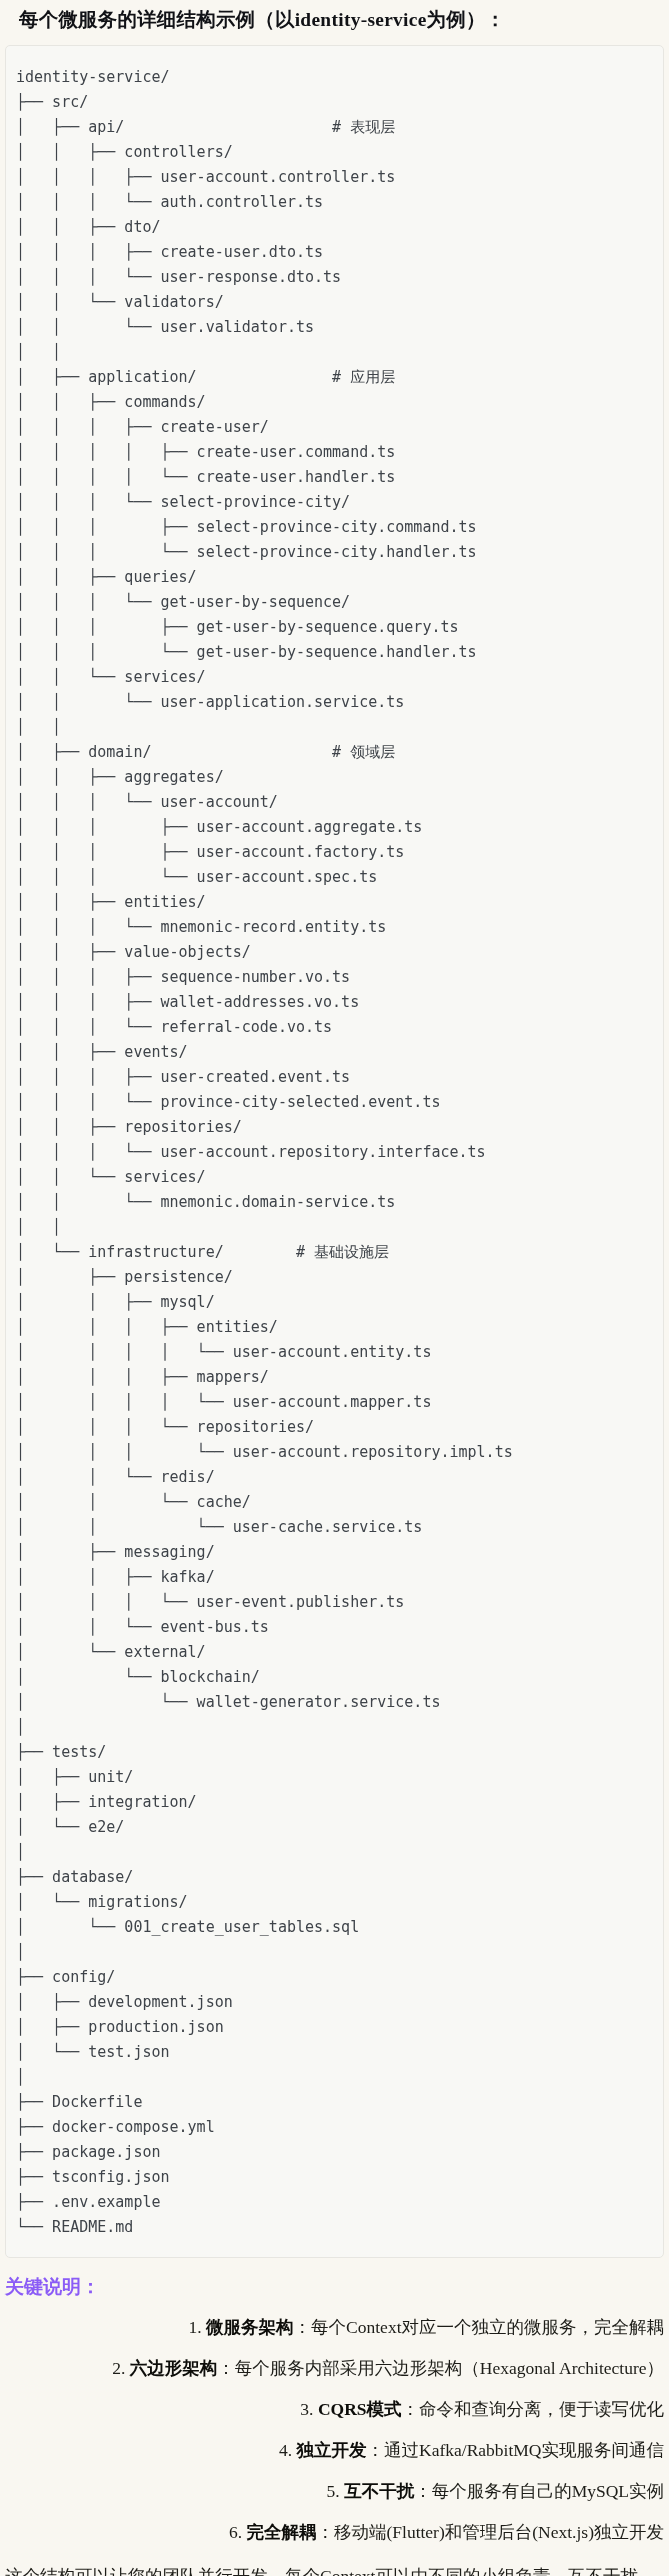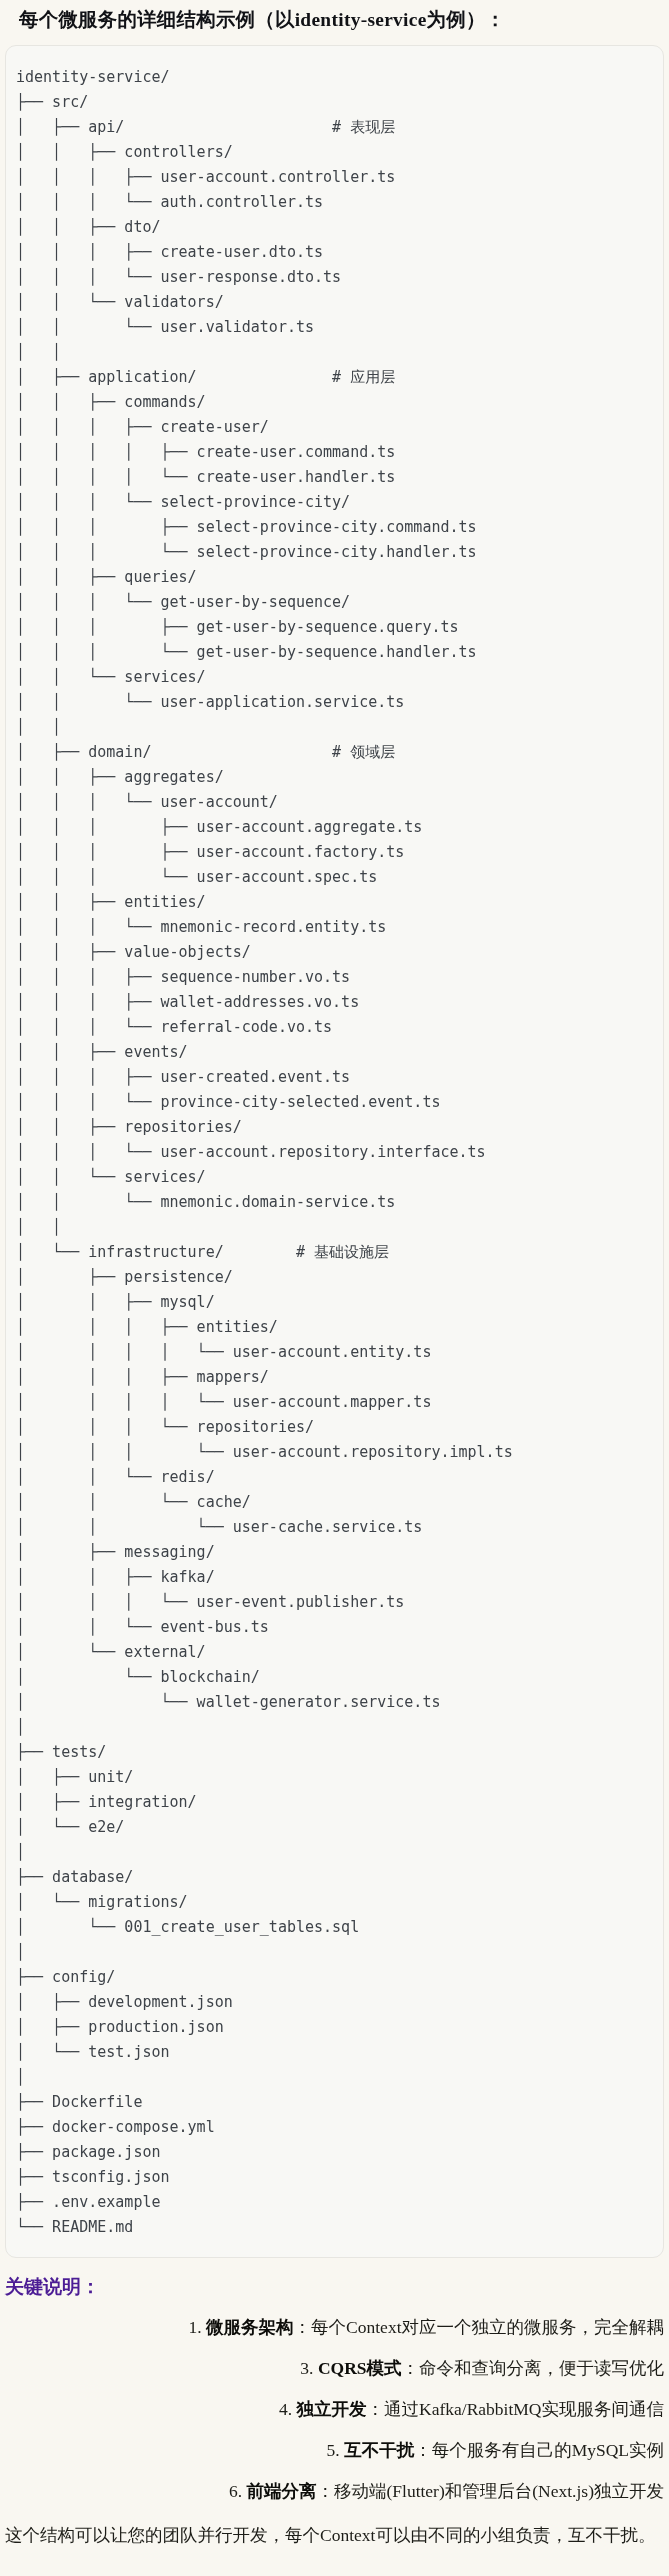--- a/index.html
+++ b/index.html
@@ -16,38 +16,38 @@
     font-size: 19.4px;
     line-height: 24px;
     font-weight: 700;
     color: #111216;
     letter-spacing: 0.3px;
   }
   .code-block {
     margin: 13.8px 5px 0;
     background: #f8f8f5;
     border: 0.6px solid #e7e6e1;
-    border-radius: 11px;
+    border-radius: 5px;
     padding: 19px 7.5px 16.3px 10px;
     overflow: hidden;
   }
   .code-block pre {
     margin: 0;
     font-family: "DejaVu Sans Mono", monospace;
     font-size: 15px;
     line-height: 25px;
     color: #3e4349;
     white-space: pre;
   }
   .notes-heading {
     margin: 17.5px 5px 0;
     font-size: 19px;
     line-height: 24px;
     font-weight: 700;
-    color: #4c1d95;
+    color: #8b5cf6;
   }
   .notes-list {
     margin: 16.3px 5px 0;
     padding: 0;
     text-align: right;
   }
   .list-item {
     font-size: 17.5px;
     line-height: 24px;
     margin-bottom: 17px;
@@ -164,35 +164,38 @@
   </div>
 
   <h2 class="notes-heading">关键说明：</h2>
 
   <div class="notes-list">
 
     <div class="list-item">
       <span class="item-number">1.</span><span class="item-term">微服务架构</span><span class="item-desc">：每个Context对应一个独立的微服务，完全解耦</span>
     </div>
 
+    <div class="list-item">
+      <span class="item-number">2.</span><span class="item-term">六边形架构</span><span class="item-desc">：每个服务内部采用六边形架构（Hexagonal Architecture）</span>
+    </div>
 
     <div class="list-item">
       <span class="item-number">3.</span><span class="item-term">CQRS模式</span><span class="item-desc">：命令和查询分离，便于读写优化</span>
     </div>
 
     <div class="list-item">
       <span class="item-number">4.</span><span class="item-term">独立开发</span><span class="item-desc">：通过Kafka/RabbitMQ实现服务间通信</span>
     </div>
 
     <div class="list-item">
       <span class="item-number">5.</span><span class="item-term">互不干扰</span><span class="item-desc">：每个服务有自己的MySQL实例</span>
     </div>
 
     <div class="list-item">
-      <span class="item-number">6.</span><span class="item-term">前端分离</span><span class="item-desc">：移动端(Flutter)和管理后台(Next.js)独立开发</span>
+      <span class="item-number">6.</span><span class="item-term">完全解耦</span><span class="item-desc">：移动端(Flutter)和管理后台(Next.js)独立开发</span>
     </div>
 
   </div>
 
   <p class="closing-paragraph">这个结构可以让您的团队并行开发，每个Context可以由不同的小组负责，互不干扰。</p>
 
 </div>
 
 
 </body></html>

